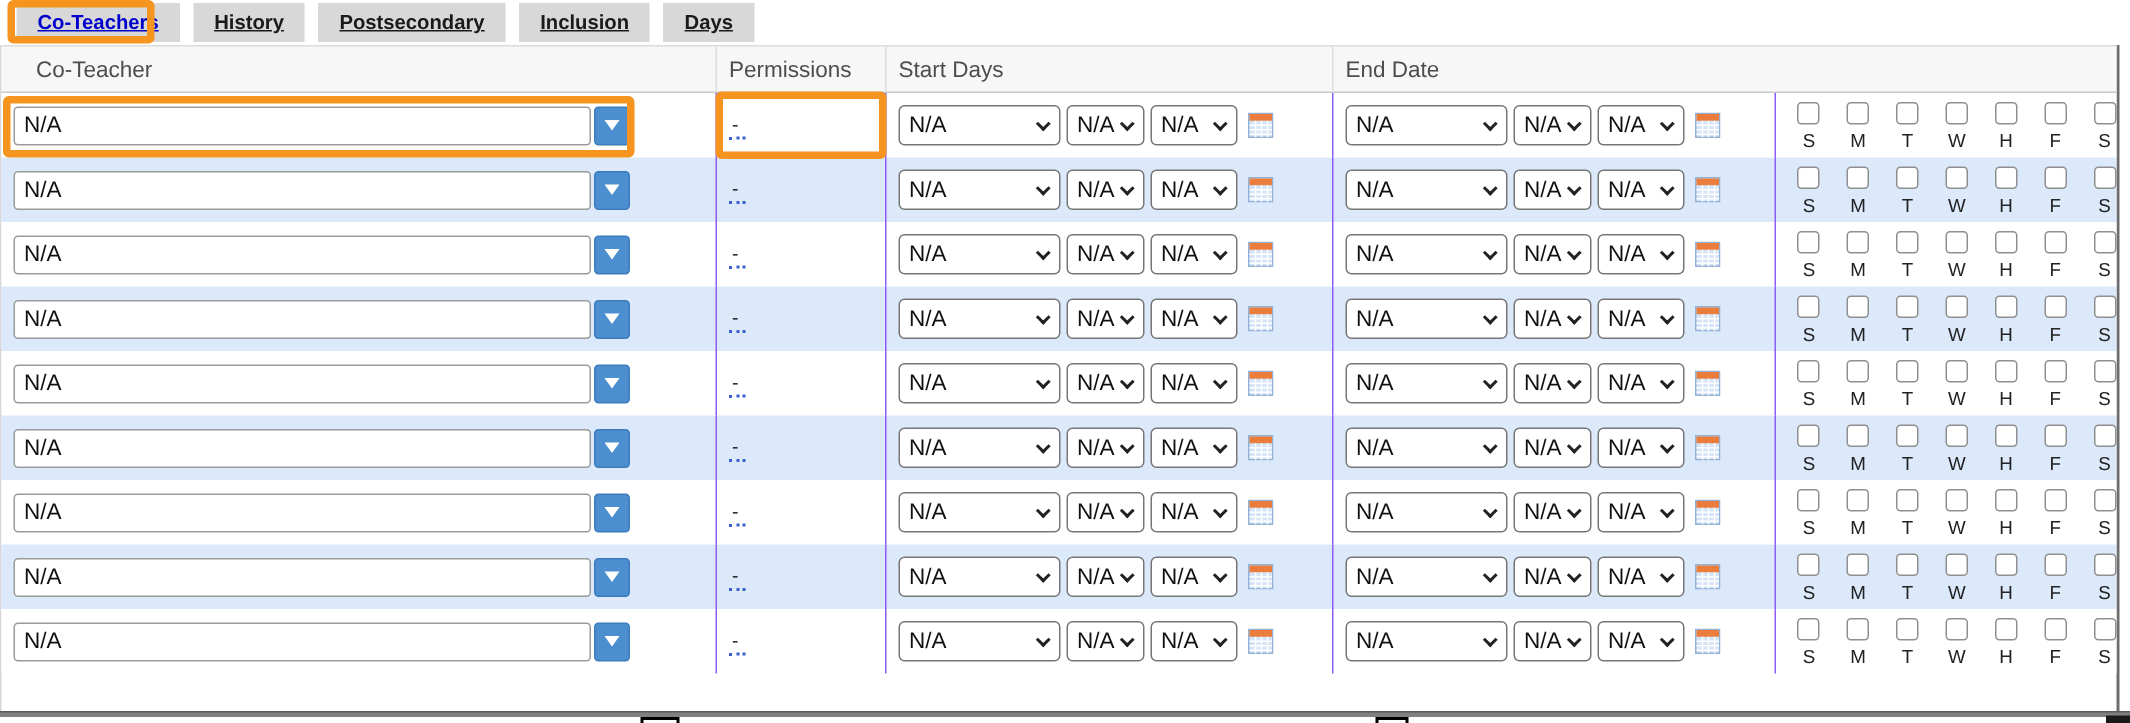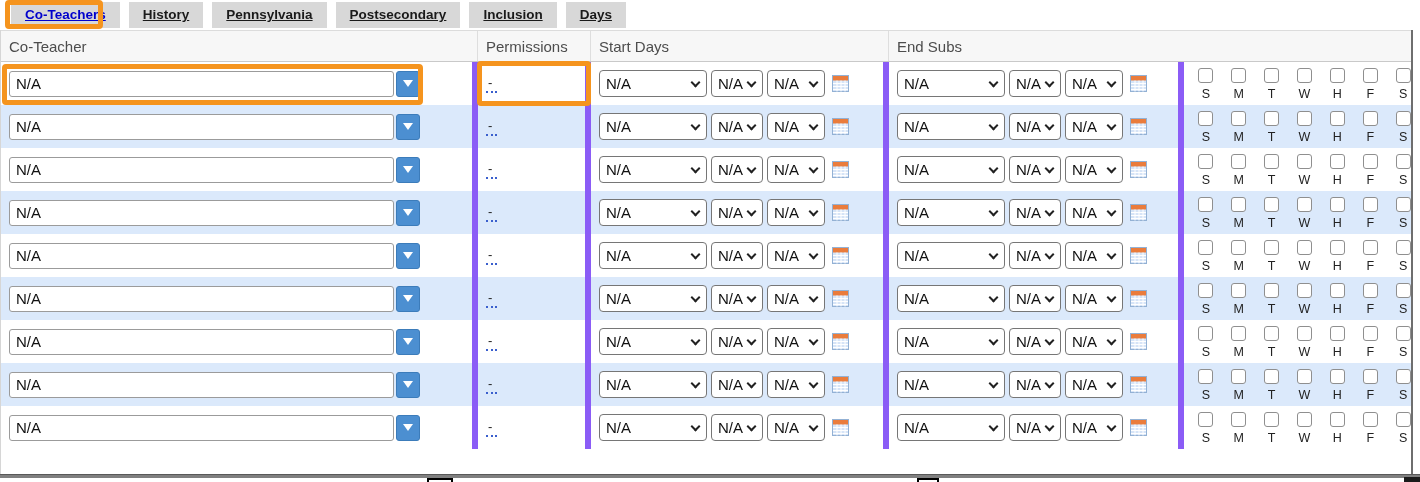--- a/index.html
+++ b/index.html
@@ -12,26 +12,26 @@
     font-size:13.5px; font-weight:bold; color:#1a1a1a; white-space:nowrap; cursor:pointer;text-decoration:underline; }
   .tab.active { color:#0000cc; }
 
   
   .grid-table { position:absolute; left:0; top:30px; width:1413px; height:444px;
     border-left:1px solid #d6d6d6; border-right:2px solid #6e6e6e; background:#fff; }
   .hdr-row, .body-row { display:grid; grid-template-columns:477px 113px 298px 295px 229px; }
   .hdr-row { height:32px; background:#f7f7f7; border-top:1px solid #dcdcdc; border-bottom:1px solid #c9c9c9; }
   .hdr-cell { font-size:15px; color:#4d4d4d; display:flex; align-items:center;
     padding-left:8px; border-right:1px solid #dedede; }
-  .hdr-cell:first-child { padding-left:8px; }
+  .hdr-cell:first-child { padding-left:23px; }
   .hdr-cell:last-child { border-right:none; }
 
   .body-row { height:43px; background:#fff; }
   .body-row:nth-child(even) { background:#dbe9fb; }
-  .cell { display:flex; align-items:center; border-right:6px solid #8b5cf6; overflow:hidden; }
+  .cell { display:flex; align-items:center; border-right:1px solid #8b5cf6; overflow:hidden; }
   .cell:last-child { border-right:none; }
 
   
   .ct-cell { padding-left:8px; }
   .ct-input { width:385px; height:26px; background:#fff; border:1px solid #9b9b9b;
     border-radius:3px; font-size:15px; color:#111; display:flex; align-items:center;
     padding-left:6px; }
   .ct-btn { width:24px; height:26px; margin-left:2px; background:#4c8fd1; border:1px solid #3c7cba;
     border-radius:3px; display:flex; align-items:center; justify-content:center; cursor:pointer; }
   .tri { width:0; height:0; border-left:5px solid transparent; border-right:5px solid transparent;
@@ -72,32 +72,31 @@
   .pcb-1 { left:427px; width:26px; }
   .pcb-2 { left:917px; width:22px; }
   .pcb-3 { left:1404px; top:477px; width:16px; height:6px; background:#1a1a1a; border:none; }
 </style>
 </head>
 <body>
 
 <div class="tabbar">
   <div class="tab active">Co-Teachers</div>
   <div class="tab">History</div>
-  <div class="tab">Pennsylvania</div>
   <div class="tab">Postsecondary</div>
   <div class="tab">Inclusion</div>
   <div class="tab">Days</div>
 </div>
 
 <div class="grid-table">
   <div class="hdr-row">
     <div class="hdr-cell">Co-Teacher</div>
     <div class="hdr-cell">Permissions</div>
     <div class="hdr-cell">Start Days</div>
-    <div class="hdr-cell">End Subs</div>
+    <div class="hdr-cell">End Date</div>
   </div>
   <div id="rows">
   <div class="body-row">
     <div class="cell ct-cell">
       <div class="ct-input">N/A</div>
       <div class="ct-btn">
         <span class="tri"></span>
       </div>
     </div>
     <div class="cell perm-cell">

